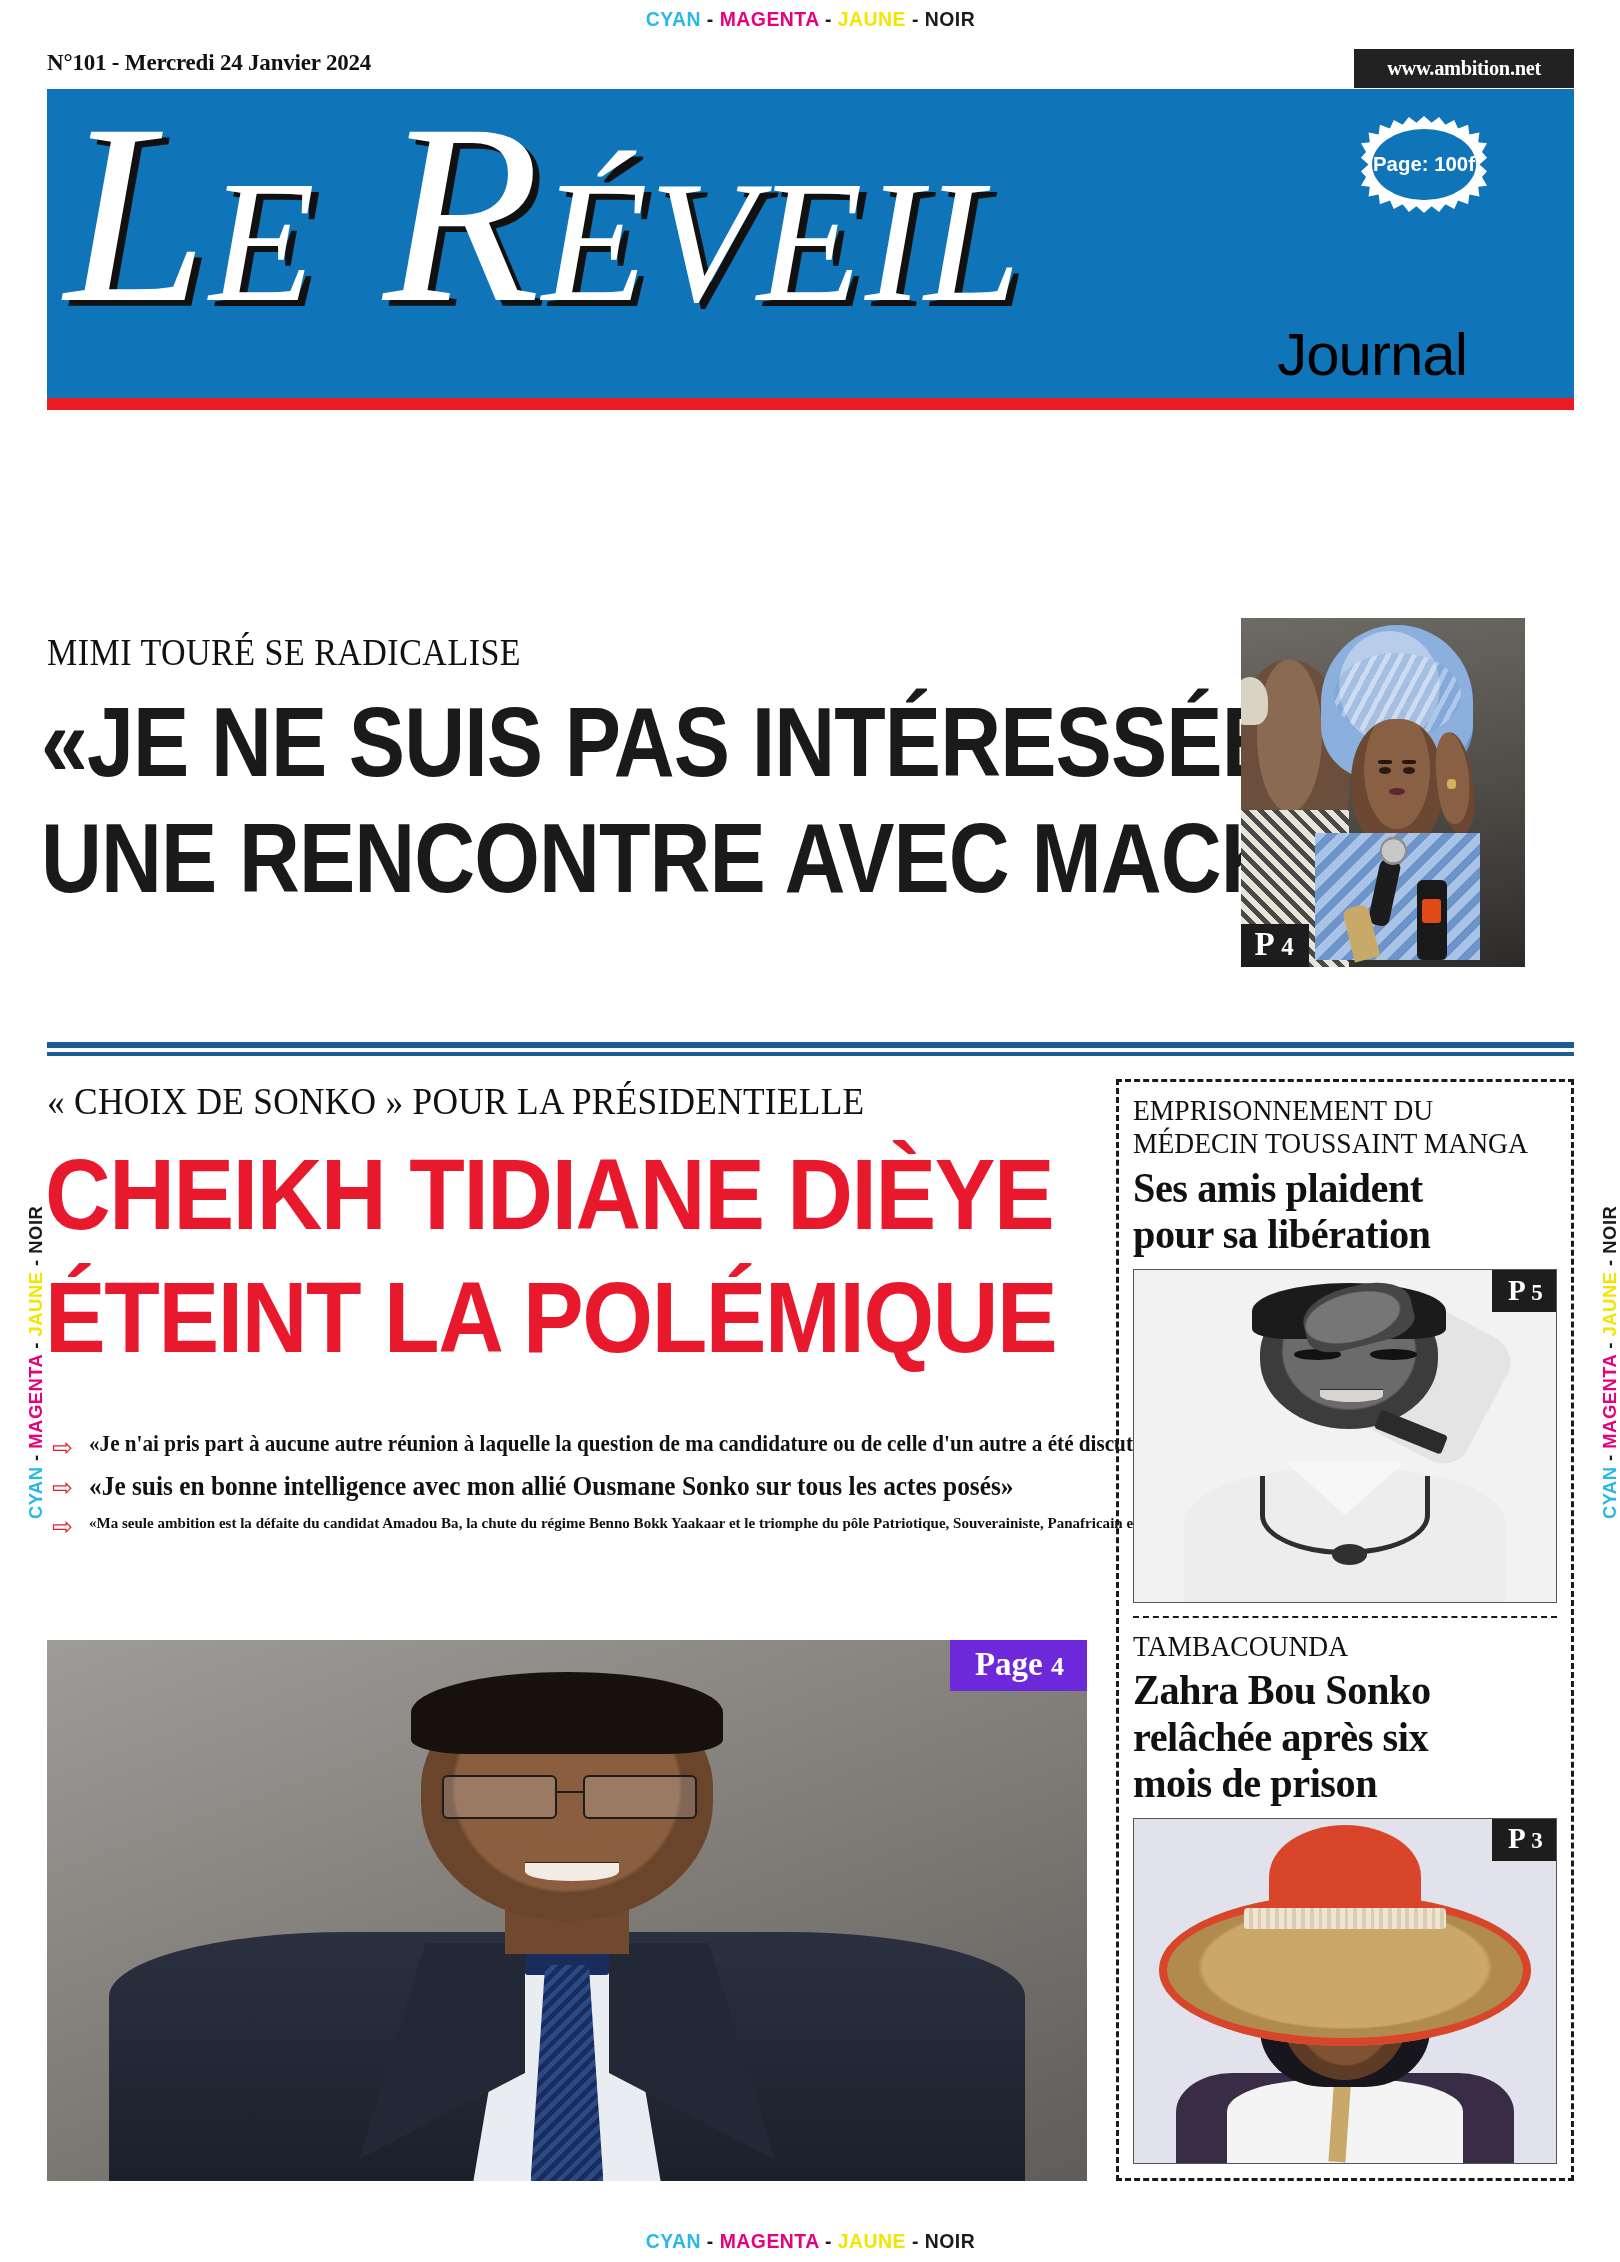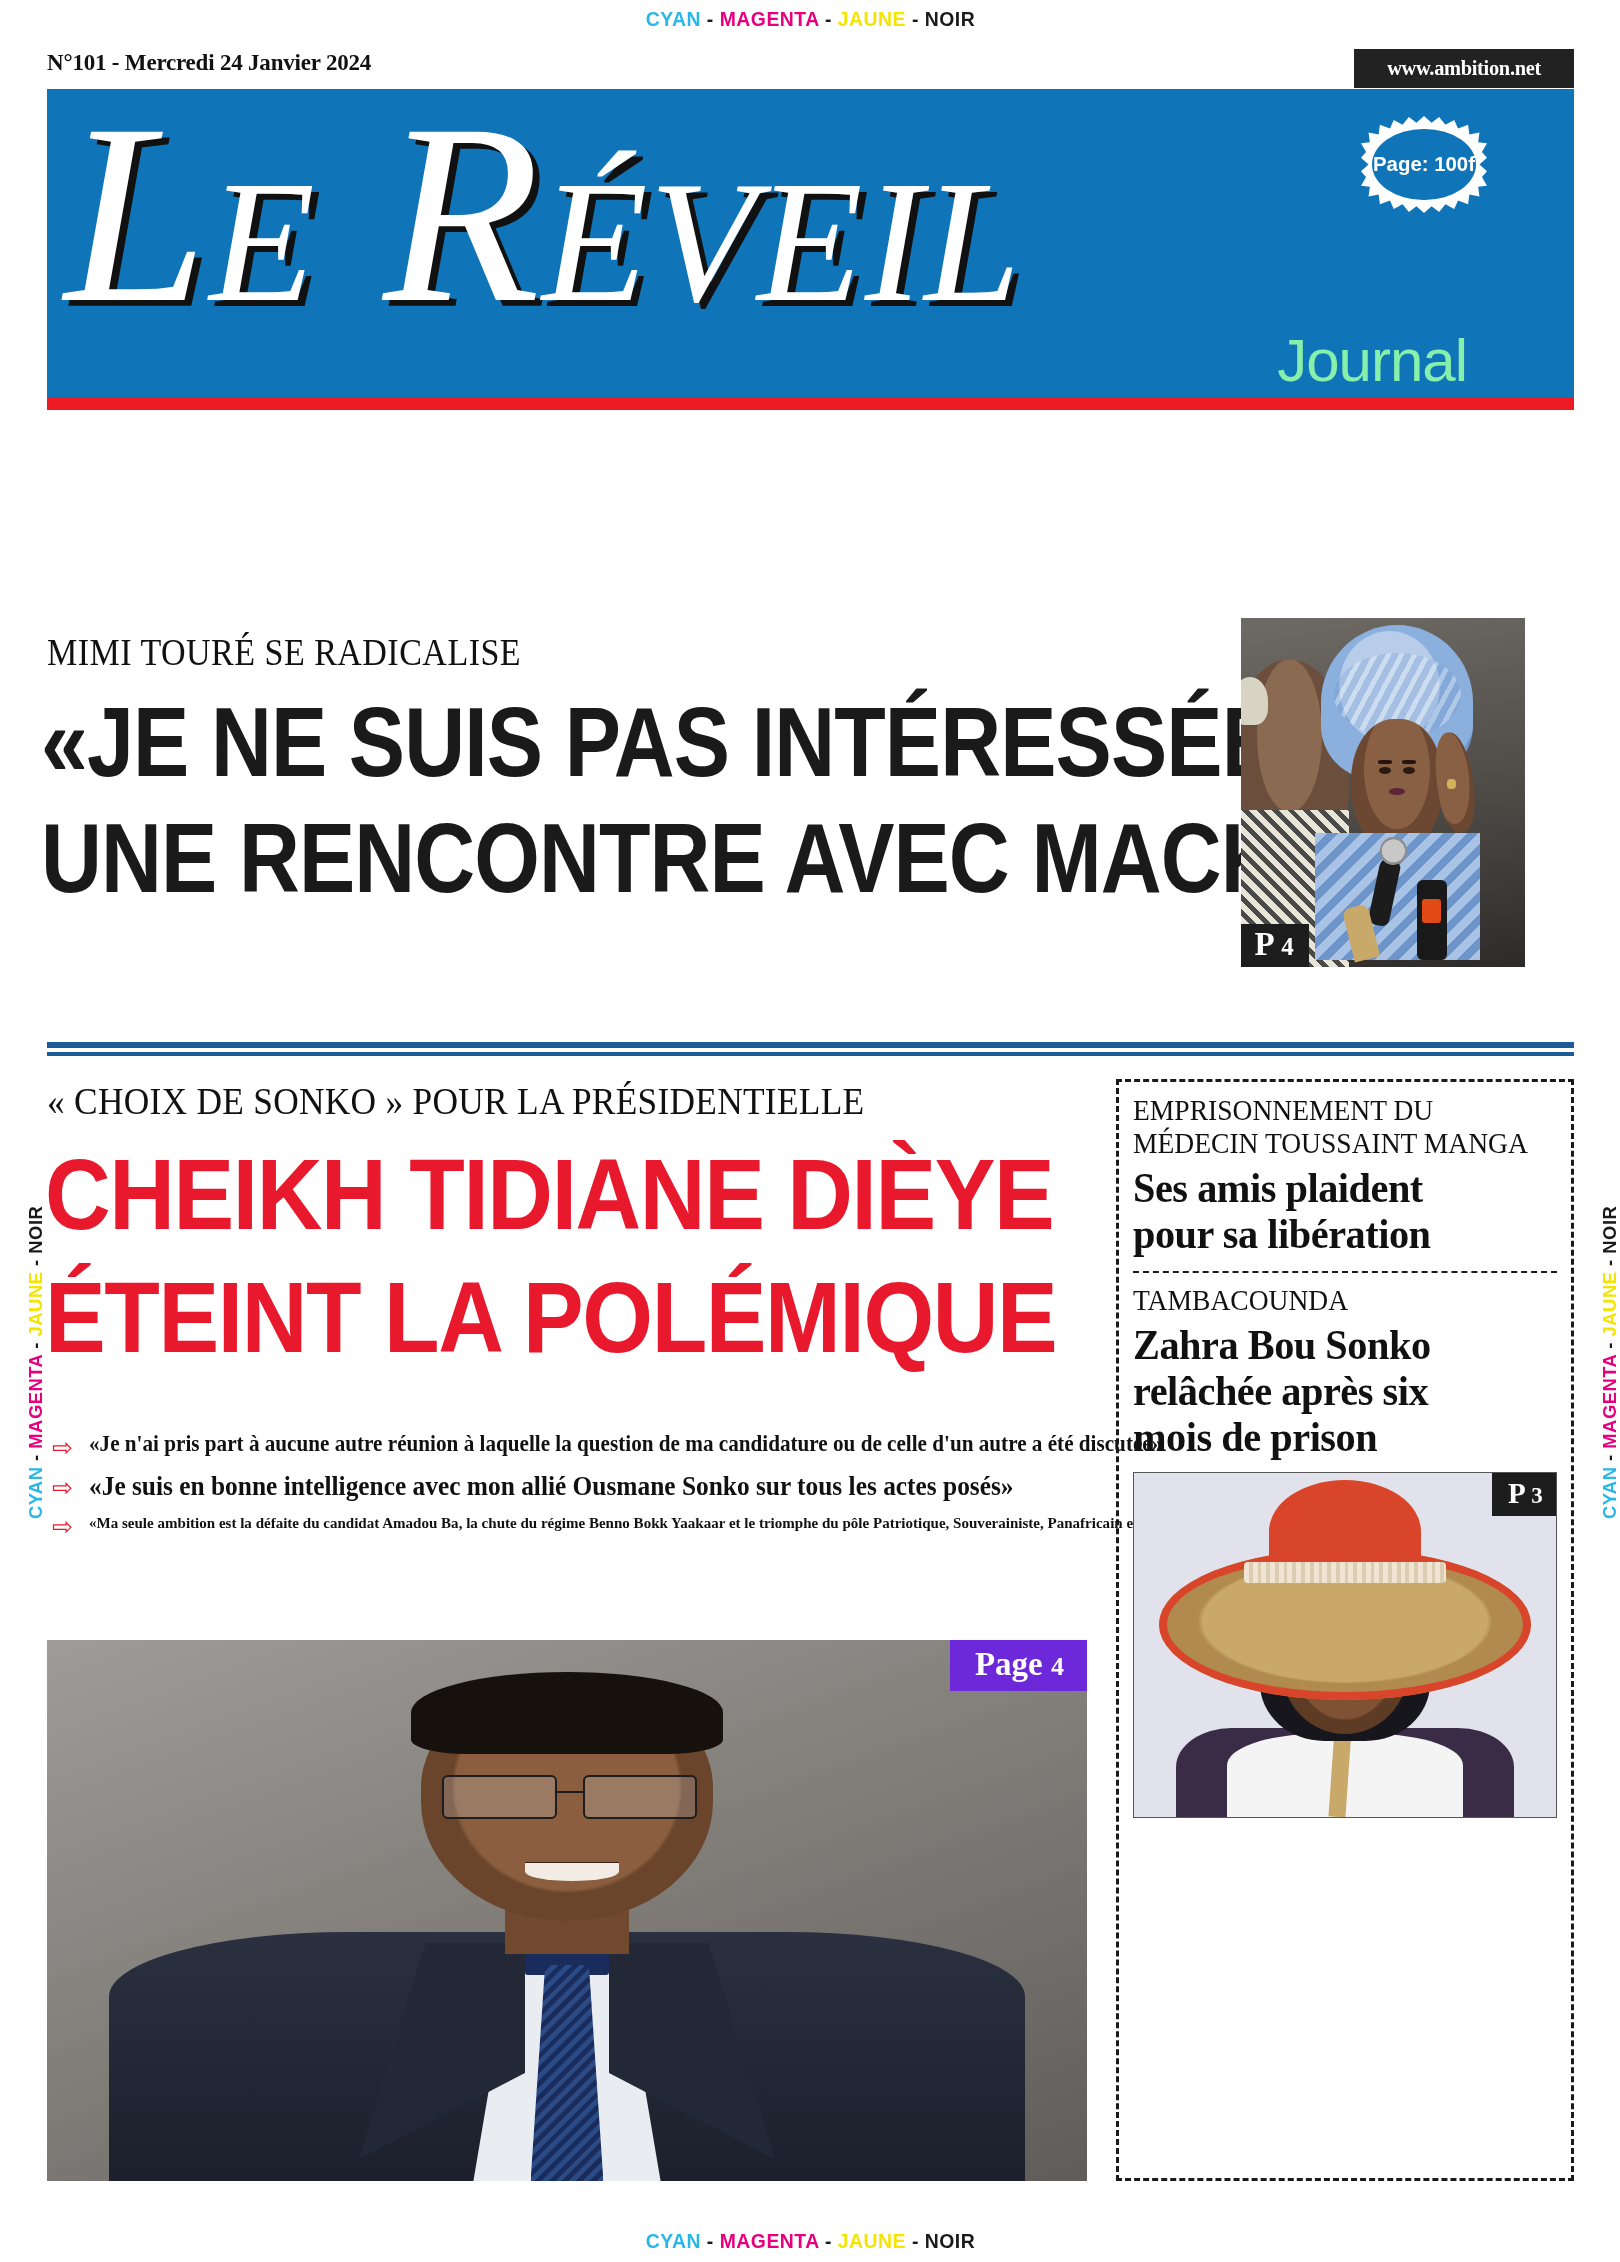--- a/index.html
+++ b/index.html
@@ -91,25 +91,25 @@
     letter-spacing: 1.9px;
     white-space: nowrap;
     text-shadow: 6.8px 5.8px 0 #111111;
     line-height: 1.28;
   }
   .masthead-title .small {
     font-size: 173px;
   }
   .masthead-sub {
     position: absolute;
-    right: 107px; bottom: 3px;
+    right: 107px; bottom: 9px;
     font-family: "Liberation Sans", sans-serif;
     font-weight: 400;
     font-size: 60px;
-    color: #86efac;
+    color: #000000;
     letter-spacing: -1px;
   }
 
   
   .price-badge {
     position: absolute;
     right: 87px; top: 27px;
     width: 126px; height: 97px;
     display: flex;
     align-items: center;
@@ -613,20 +613,37 @@
 
   <div>
     <div class="side-kicker">
       <span>EMPRISONNEMENT DU</span><br>
       <span>MÉDECIN TOUSSAINT MANGA</span>
     </div>
     <div class="side-head">
       <span>Ses amis plaident</span><br>
       <span>pour sa libération</span>
     </div>
+    <div class="side-photo p1">
+      <div class="ph">
+        <div class="dr-bg"></div>
+        <div class="dr-shirt"></div>
+        <div class="dr-collar"></div>
+        <div class="dr-stet"></div>
+        <div class="dr-arm"></div>
+        <div class="dr-head"></div>
+        <div class="dr-hair"></div>
+        <div class="dr-eye l"></div>
+        <div class="dr-eye r"></div>
+        <div class="dr-smile"></div>
+        <div class="dr-hand"></div>
+        <div class="dr-watch"></div>
+      </div>
+      <div class="pagebadge"><span>P</span> <span class="num">5</span></div>
+    </div>
   </div>
 
   <div class="side-divider"></div>
 
   <div>
     <div class="side-kicker">
       <span>TAMBACOUNDA</span>
     </div>
     <div class="side-head">
       <span>Zahra Bou Sonko</span><br>

